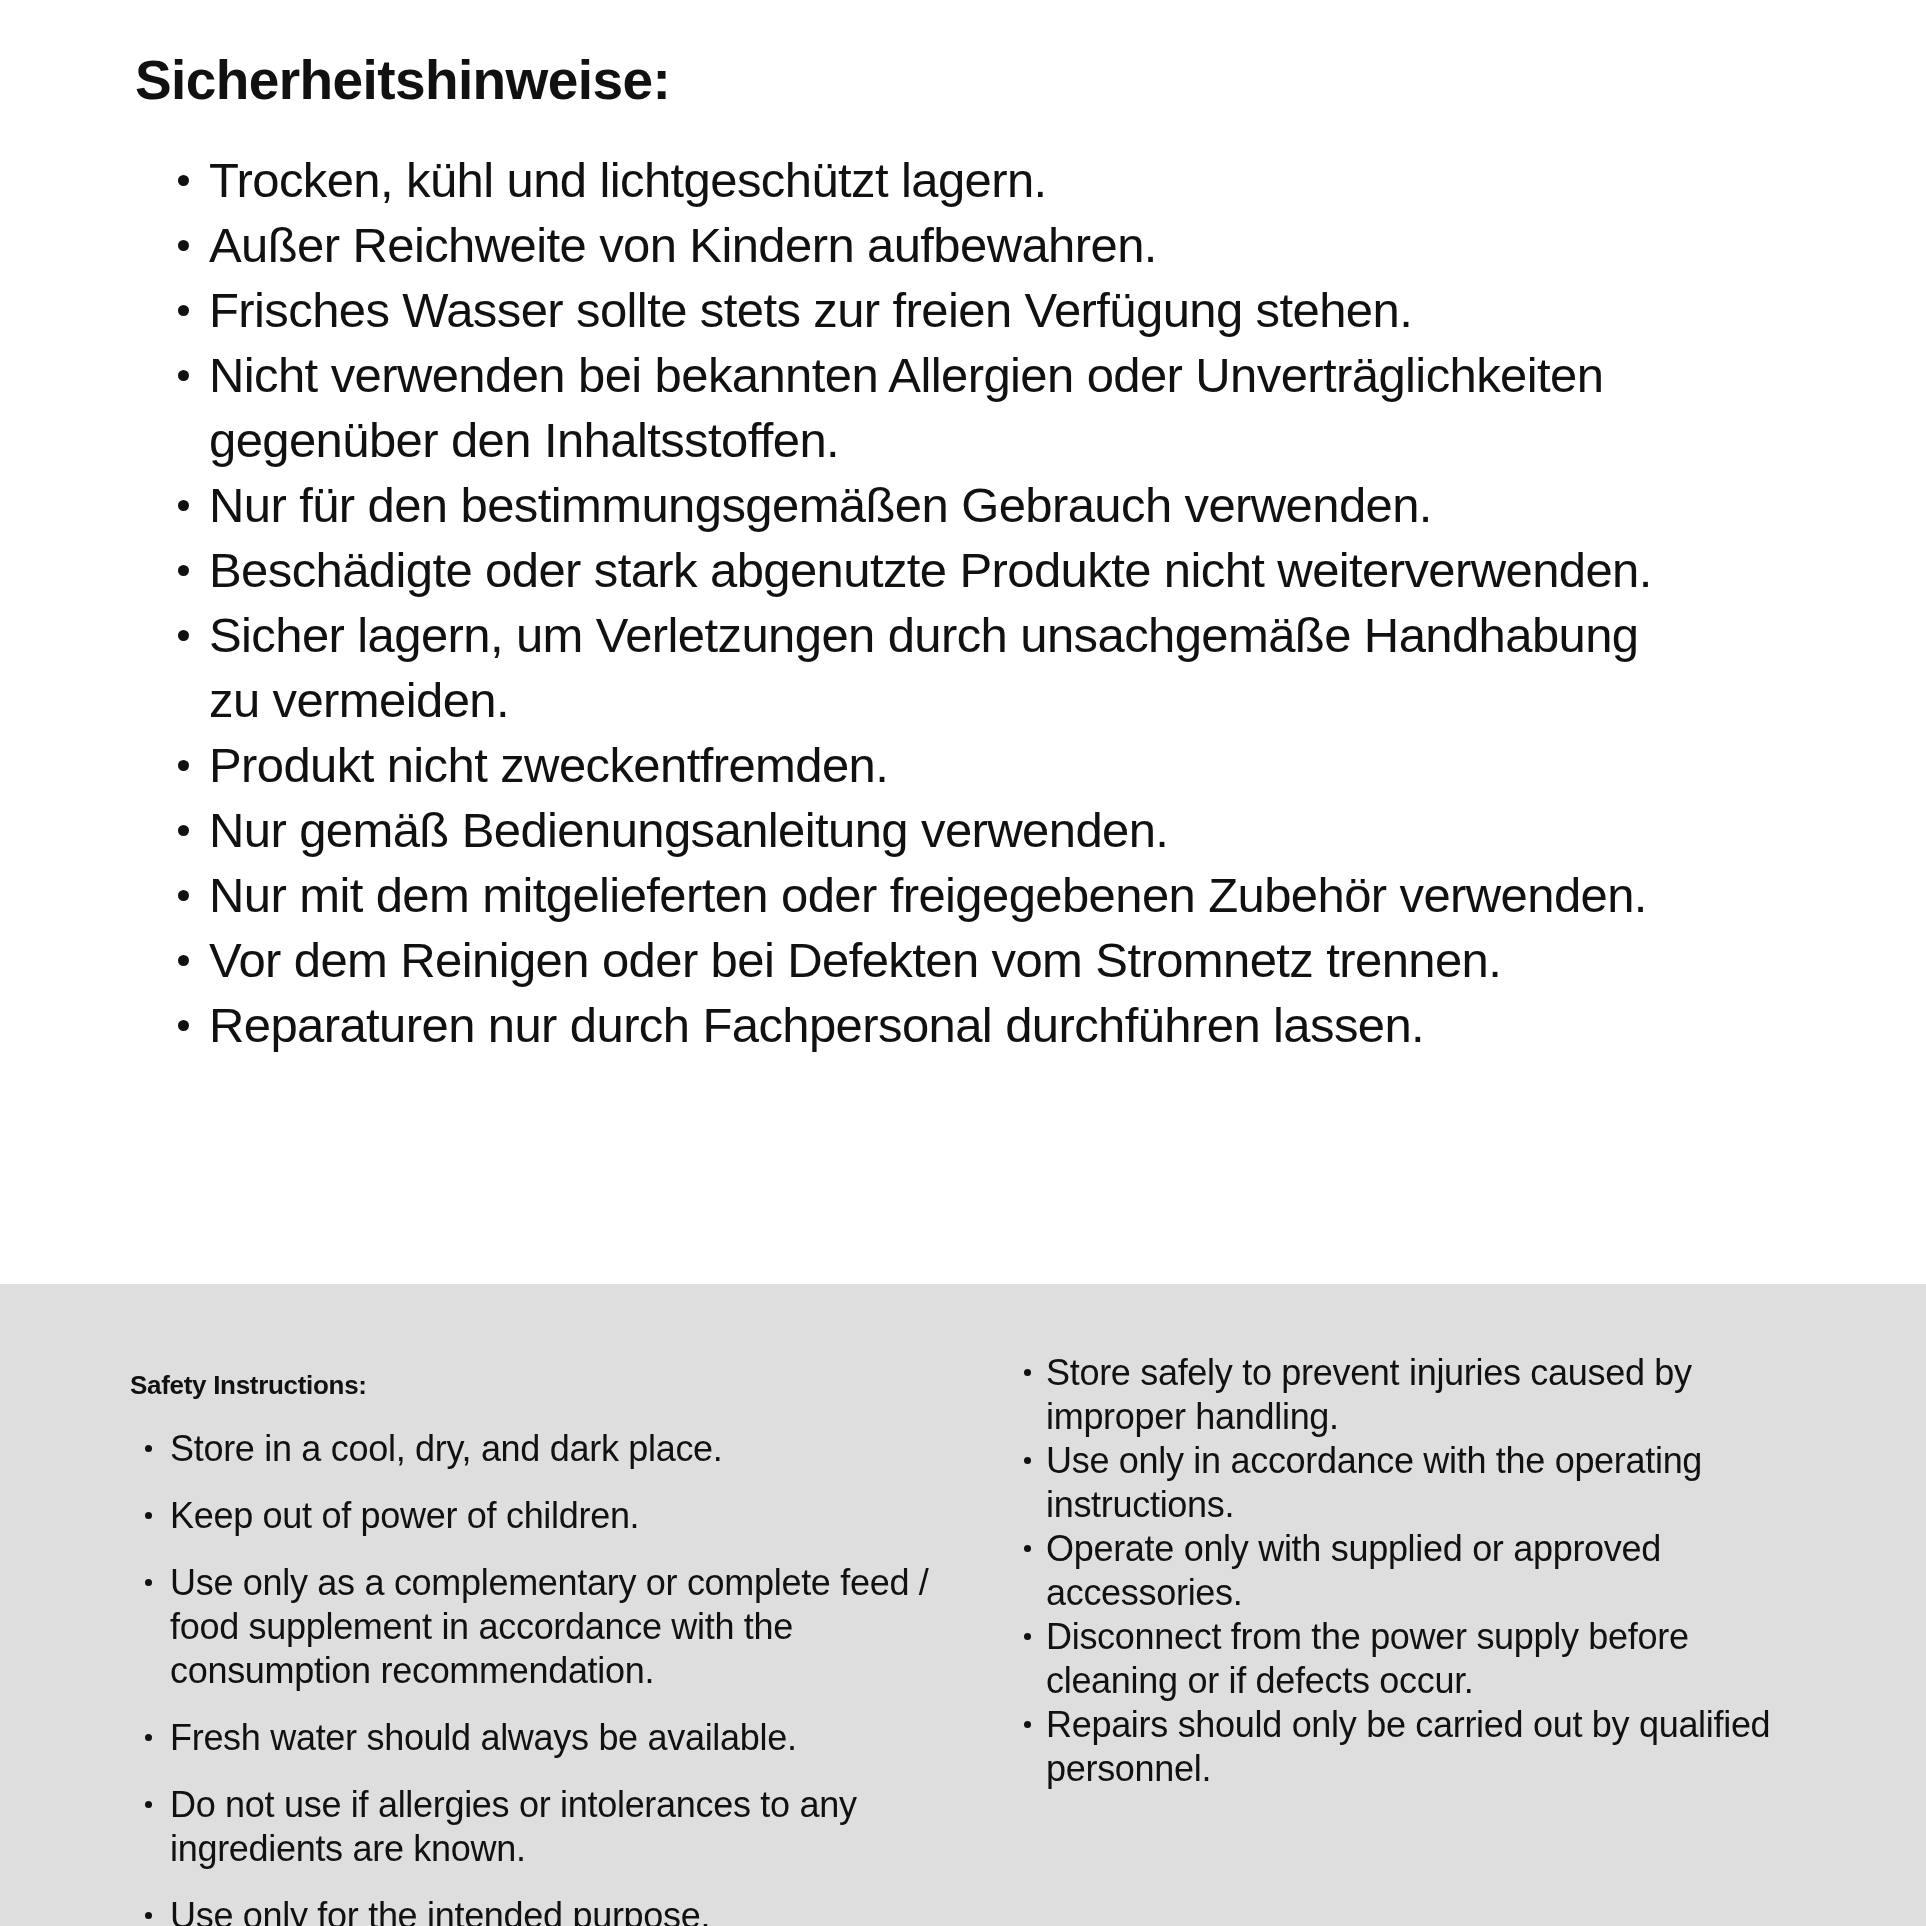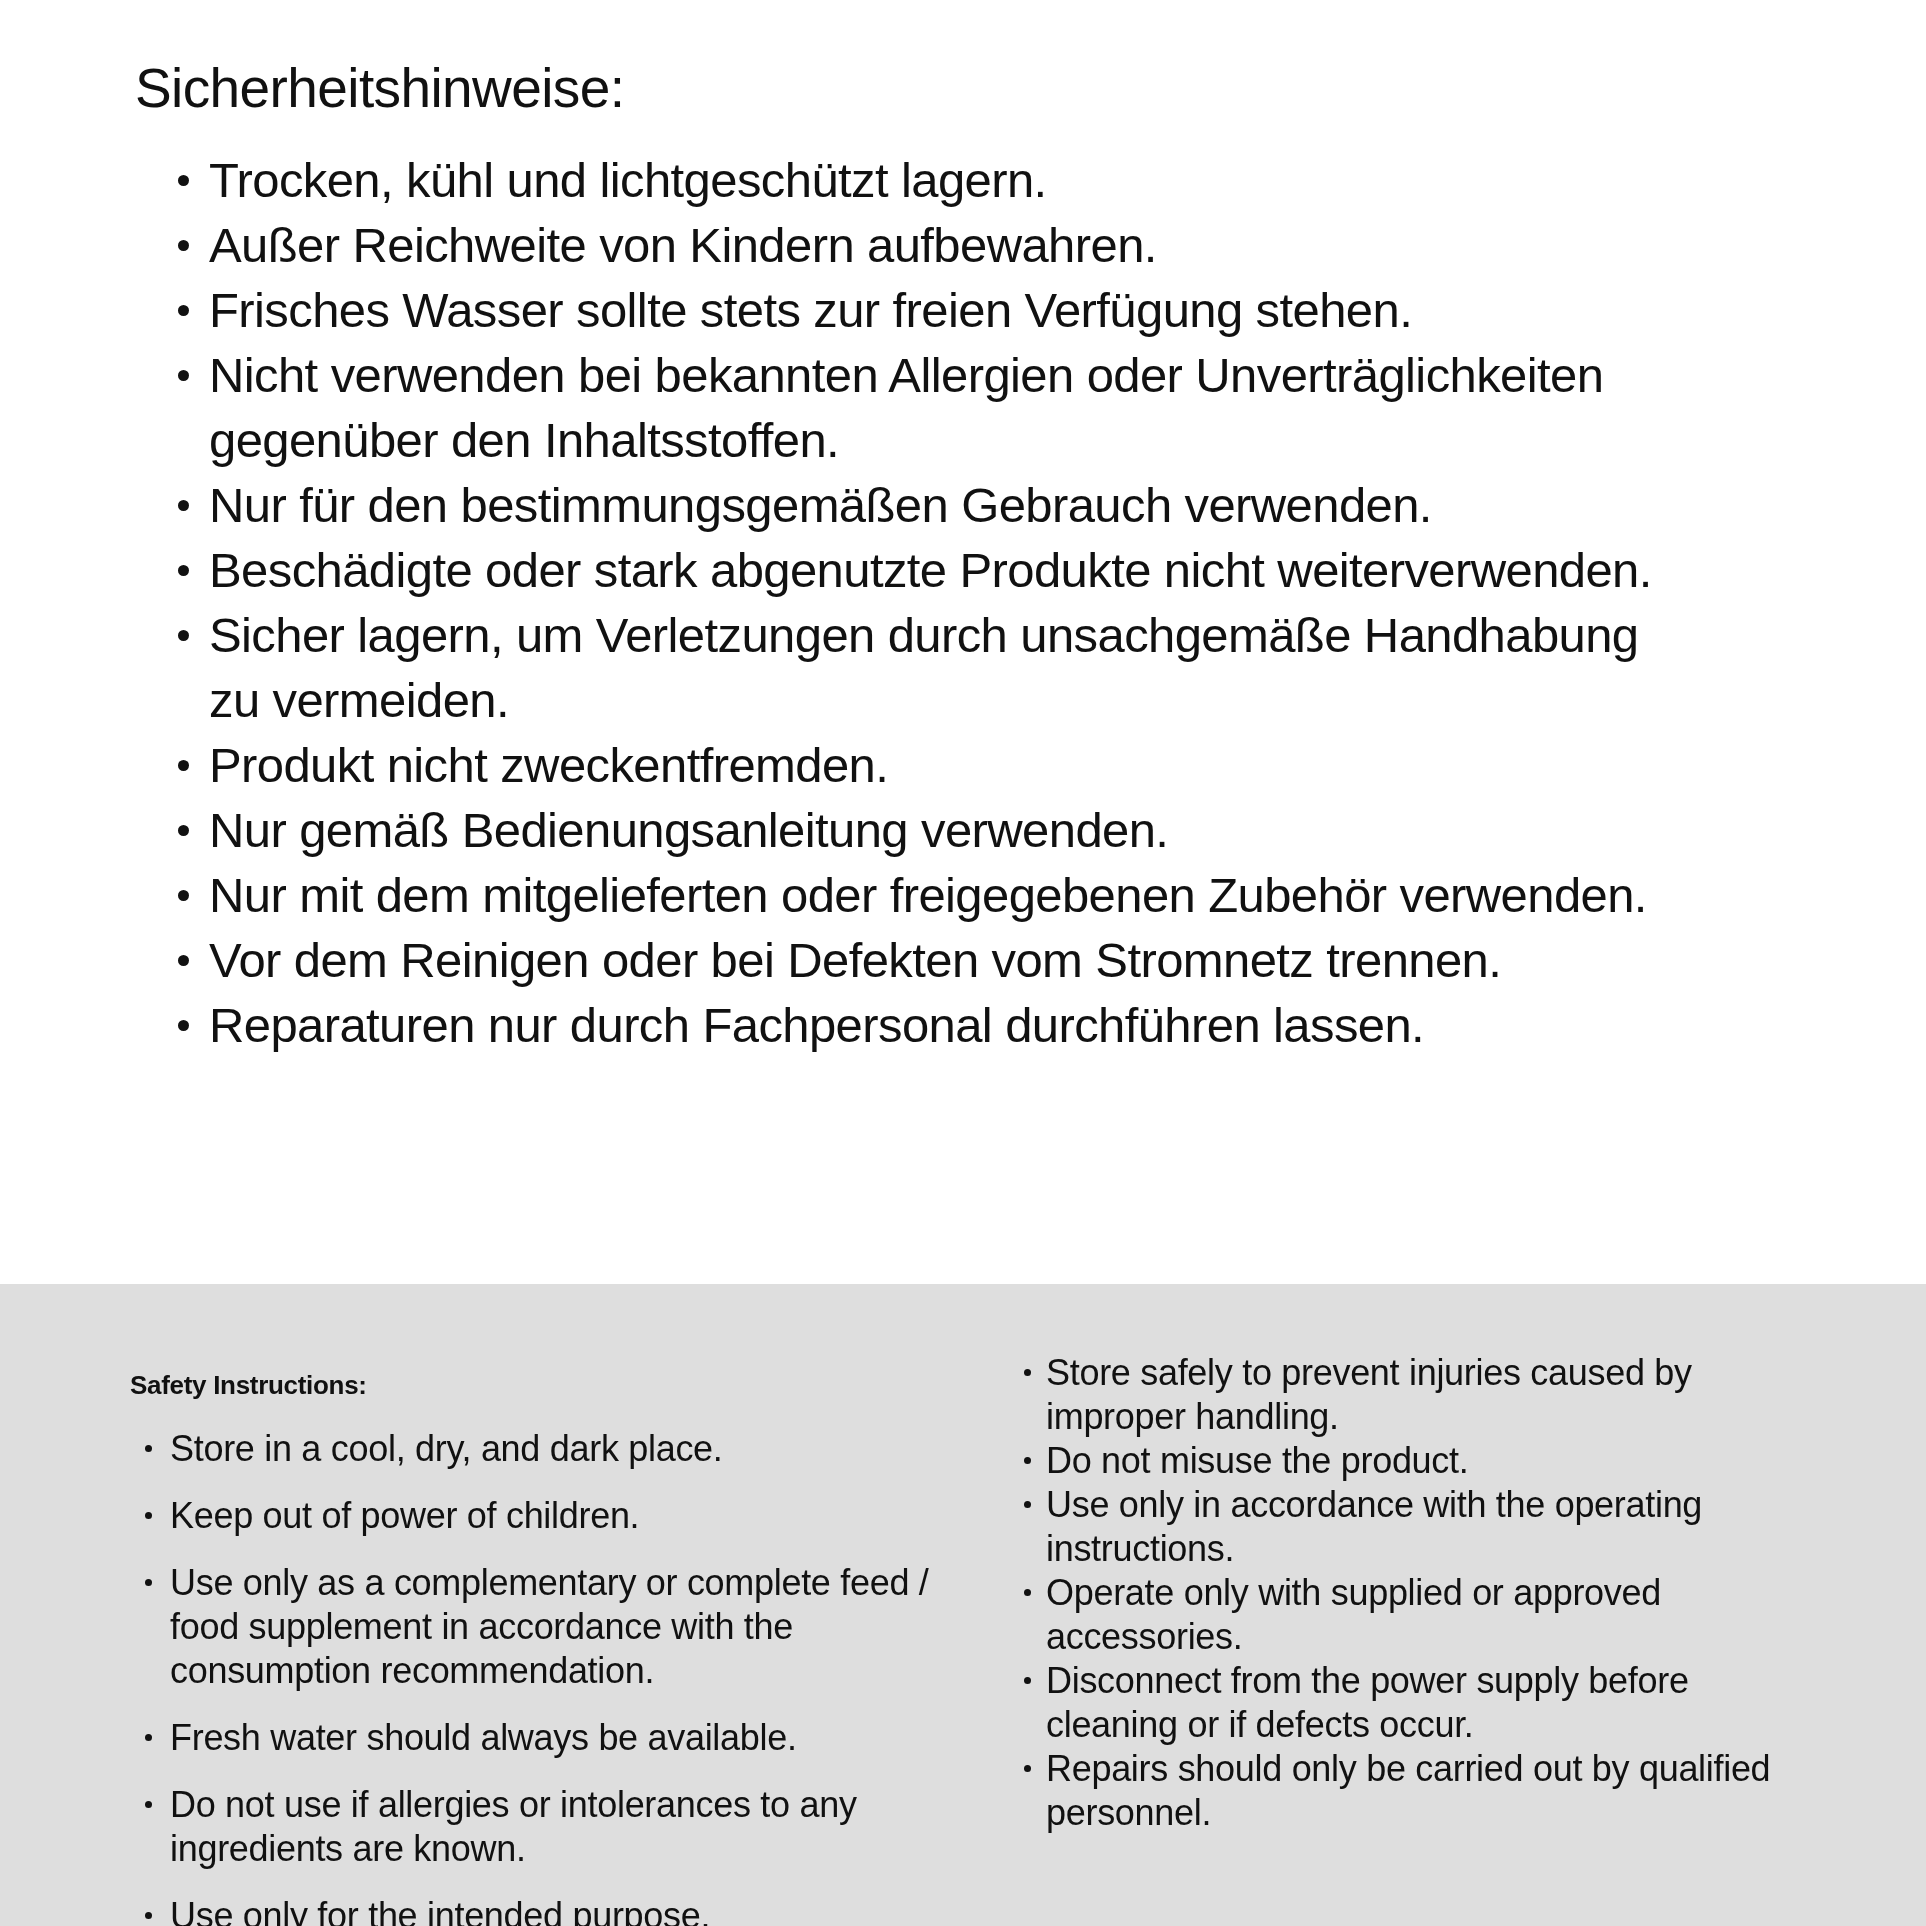--- a/index.html
+++ b/index.html
@@ -11,23 +11,23 @@
     font-family: "Liberation Sans", "DejaVu Sans", sans-serif;
     color: #111111;
     overflow: hidden;
     position: relative;
   }
 
   
   .de-heading {
     position: absolute;
     left: 135px;
-    top: 56px;
+    top: 48px;
     font-size: 55px;
-    font-weight: 400;
+    font-weight: 700;
     line-height: 64px;
     letter-spacing: -0.6px;
     white-space: nowrap;
   }
   .de-list {
     position: absolute;
     left: 175px;
     top: 148px;
     font-size: 49px;
     line-height: 65px;
@@ -245,26 +245,20 @@
 <div class="en-list en-list-right">
 
     <div class="bullet-item">
       <span class="bullet-dot"></span>
       <div class="lines">
         <div class="line">Store safely to prevent injuries caused by</div>
         <div class="line">improper handling.</div>
       </div>
     </div>
 
-    <div class="bullet-item">
-      <span class="bullet-dot"></span>
-      <div class="lines">
-        <div class="line">Do not misuse the product.</div>
-      </div>
-    </div>
 
     <div class="bullet-item">
       <span class="bullet-dot"></span>
       <div class="lines">
         <div class="line">Use only in accordance with the operating</div>
         <div class="line">instructions.</div>
       </div>
     </div>
 
     <div class="bullet-item">

